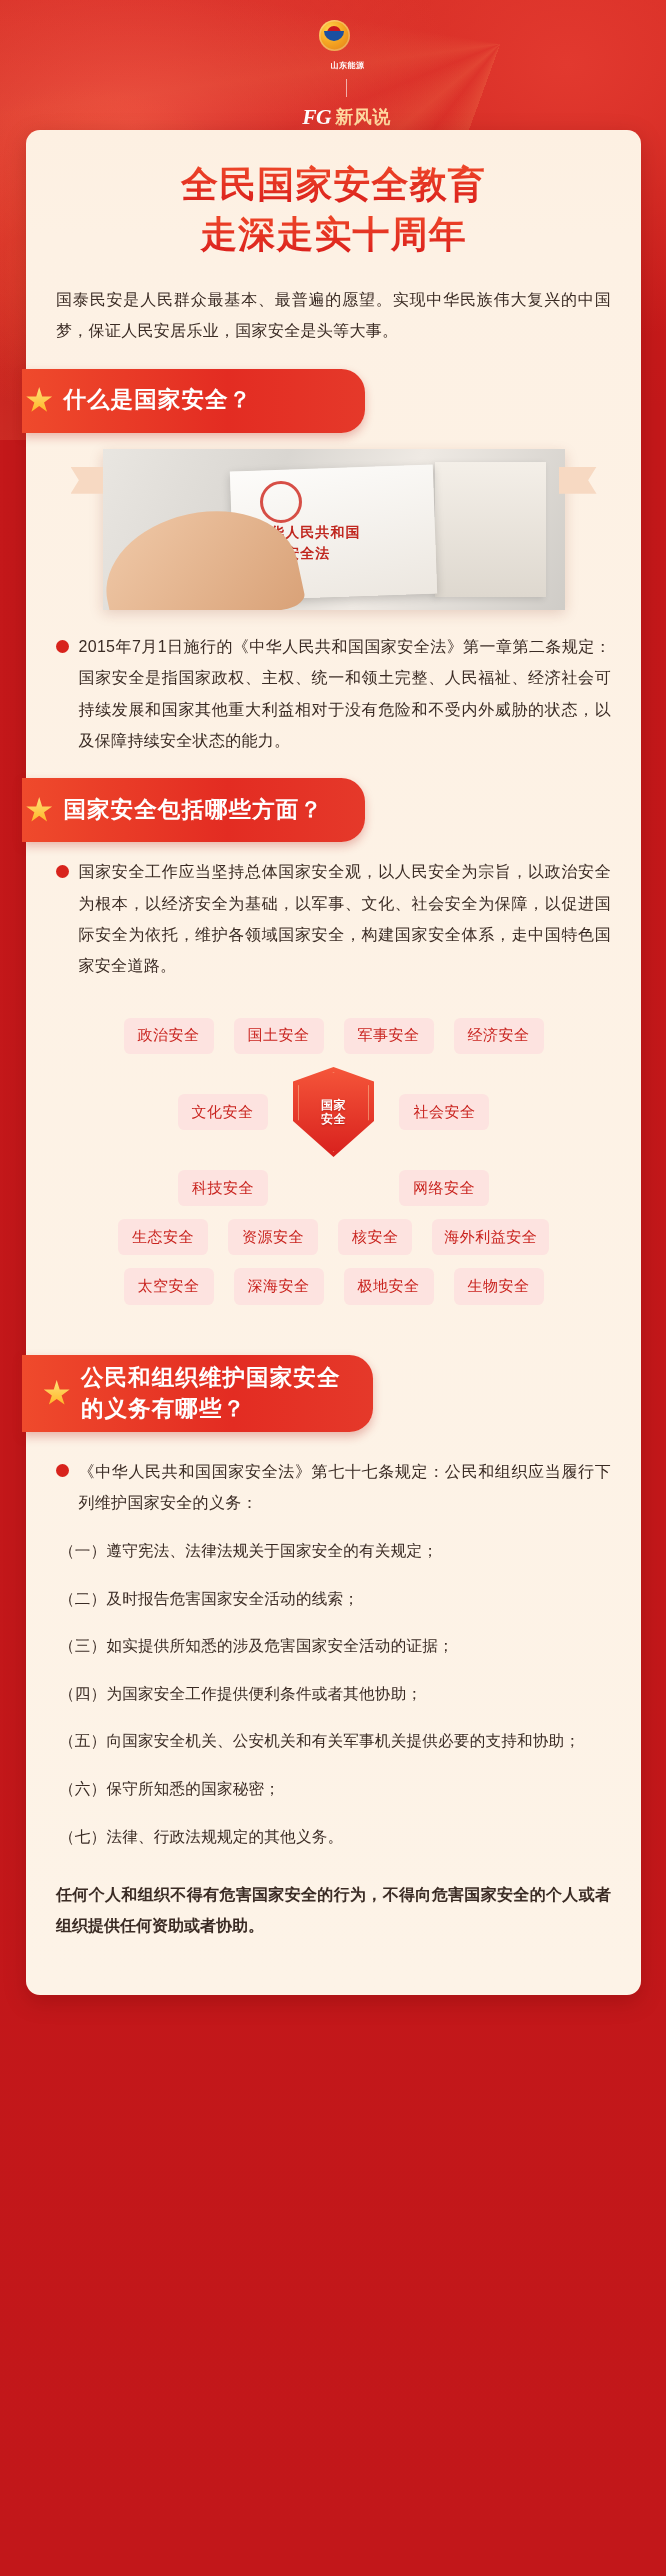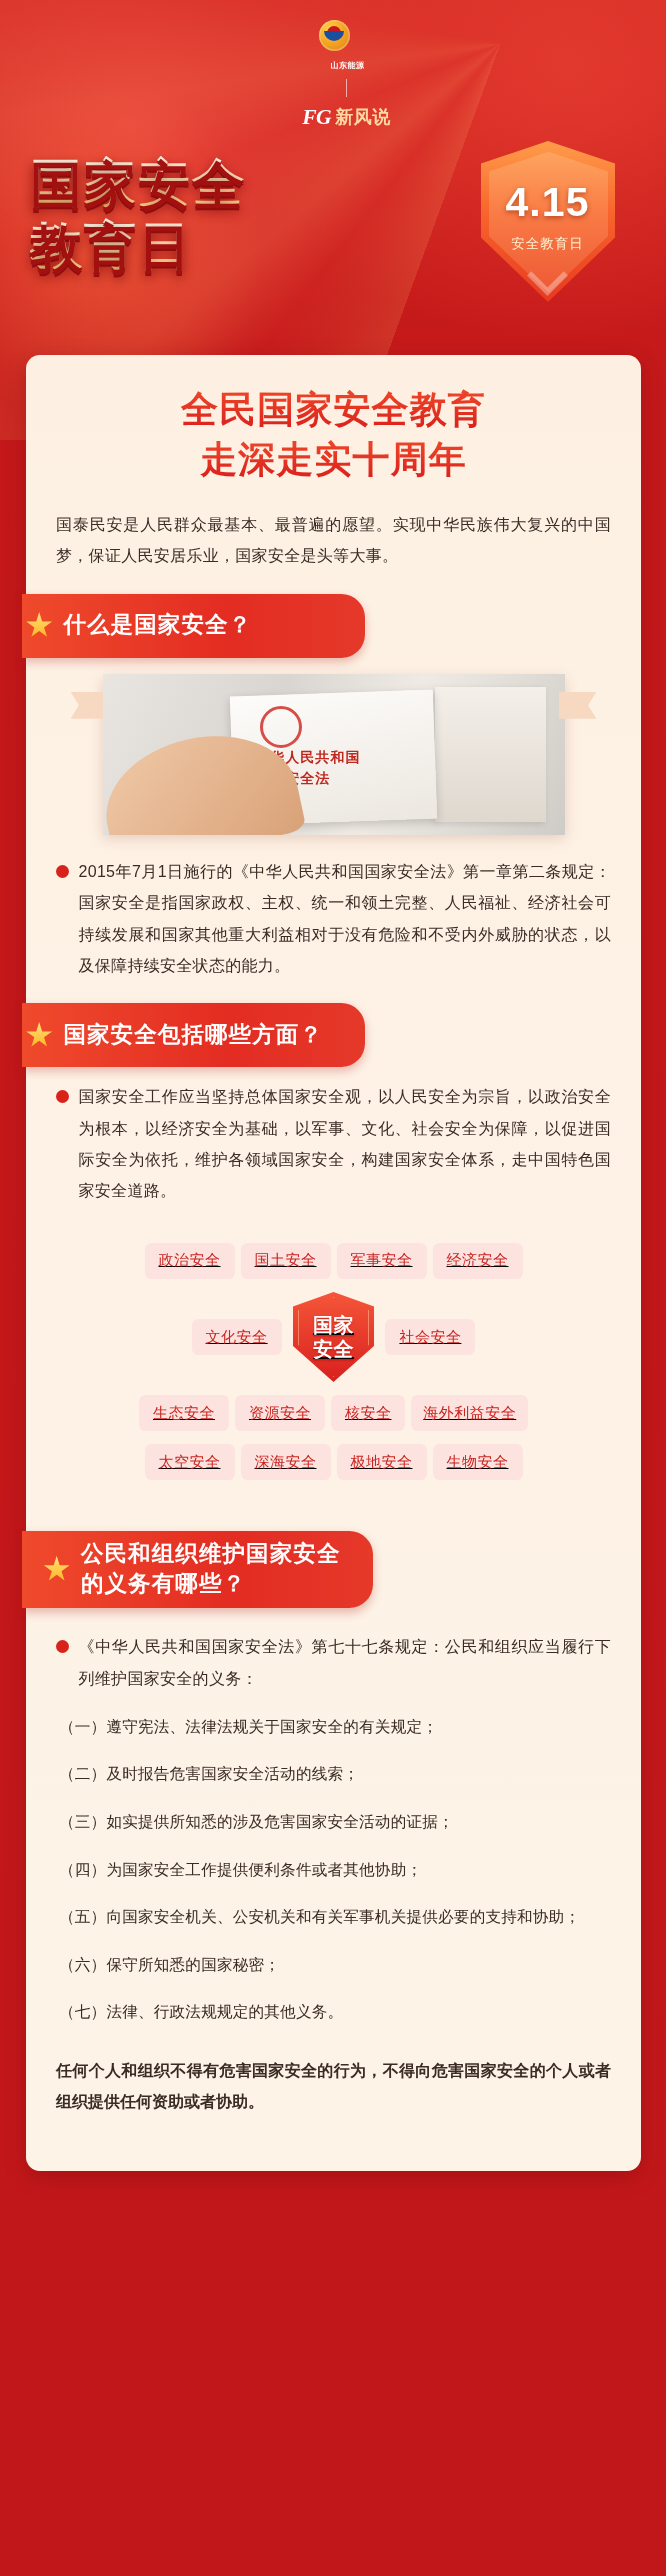--- a/index.html
+++ b/index.html
@@ -244,21 +244,21 @@
   }
 
   
   .tags-area {
     position: relative;
     margin: 26px 26px 0;
     padding: 10.7px 0 5.4px;
   }
   .tag-row {
     display: flex; justify-content: center; align-items: center;
-    gap: 6px; margin-bottom: 13px; text-decoration: underline;
+    gap: 20px; margin-bottom: 13px;
   }
   .tag {
     background: #fde3e0;
     color: #c9241f;
     font-size: 15px;
     padding: 8.6px 14px;
     border-radius: 6.4px;
     white-space: nowrap;
     letter-spacing: 0.5px;
   }
@@ -273,21 +273,21 @@
     background: linear-gradient(180deg,#f5563a 0%, #d8201d 100%);
     clip-path: polygon(50% 0%, 100% 16%, 100% 60%, 50% 100%, 0% 60%, 0% 16%);
     box-shadow: 0 3.2px 8.6px rgba(180,30,20,0.3);
   }
   .center-shield .sh-b {
     position: absolute; inset: 5.4px;
     border: 1.6px solid rgba(255,220,170,0.75);
     clip-path: polygon(50% 0%, 100% 16%, 100% 60%, 50% 100%, 0% 60%, 0% 16%);
   }
   .center-shield .sh-t {
-    position: relative; color: #fff; font-size: 20px; font-weight: bold;
+    position: relative; color: #fff; font-size: 12px; font-weight: bold;
     line-height: 1.2; text-align: left; letter-spacing: 0.5px;
     text-shadow: 0 1.1px 2.1px rgba(120,0,0,0.4);
   }
 
   
   .list-item {
     margin: 18px 33px 0;
     font-size: 15.6px; line-height: 1.9; color: #3a2b24; text-align: justify;
     letter-spacing: 0.2px;
   }
@@ -311,30 +311,20 @@
       <div class="logo-circle"></div>
     </div>
     <div class="logo-cn">山东能源</div>
     <div class="logo-divider"></div>
     <div class="logo-fg">
       <span class="logo-fg-latin">FG</span>
       <span class="logo-fg-cn">新风说</span>
     </div>
   </div>
 
-  <div class="hero">
-    <div class="hero-title">国家安全</div>
-    <div class="hero-title">教育日</div>
-
-    <div class="shield"></div>
-    <div class="shield-inner"></div>
-    <div class="shield-date">4.15</div>
-    <div class="shield-sub">安全教育日</div>
-    <div class="shield-arrow"></div>
-  </div>
 
   <div class="card">
 
     <div class="card-head">全民国家安全教育</div>
     <div class="card-head">走深走实十周年</div>
 
     <div class="intro">国泰民安是人民群众最基本、最普遍的愿望。实现中华民族伟大复兴的中国梦，保证人民安居乐业，国家安全是头等大事。</div>
 
     <div class="sec-head">
       <div class="ribbon">
@@ -384,20 +374,25 @@
           <div class="sh"></div>
           <div class="sh-b"></div>
           <div class="sh-t">
             <span>国家</span><br>
             <span>安全</span>
           </div>
         </div>
         <div class="tag">社会安全</div>
       </div>
       <div class="tag-row">
+        <div class="tag">科技安全</div>
+        <div style="width:91px"></div>
+        <div class="tag">网络安全</div>
+      </div>
+      <div class="tag-row">
         <div class="tag">生态安全</div>
         <div class="tag">资源安全</div>
         <div class="tag">核安全</div>
         <div class="tag wide">海外利益安全</div>
       </div>
       <div class="tag-row">
         <div class="tag">太空安全</div>
         <div class="tag">深海安全</div>
         <div class="tag">极地安全</div>
         <div class="tag">生物安全</div>

